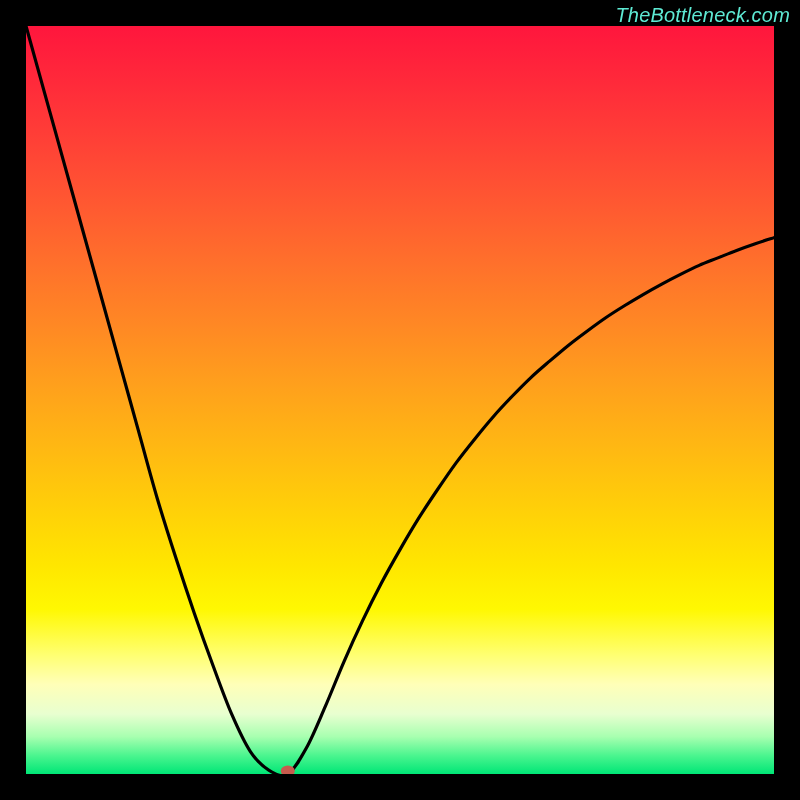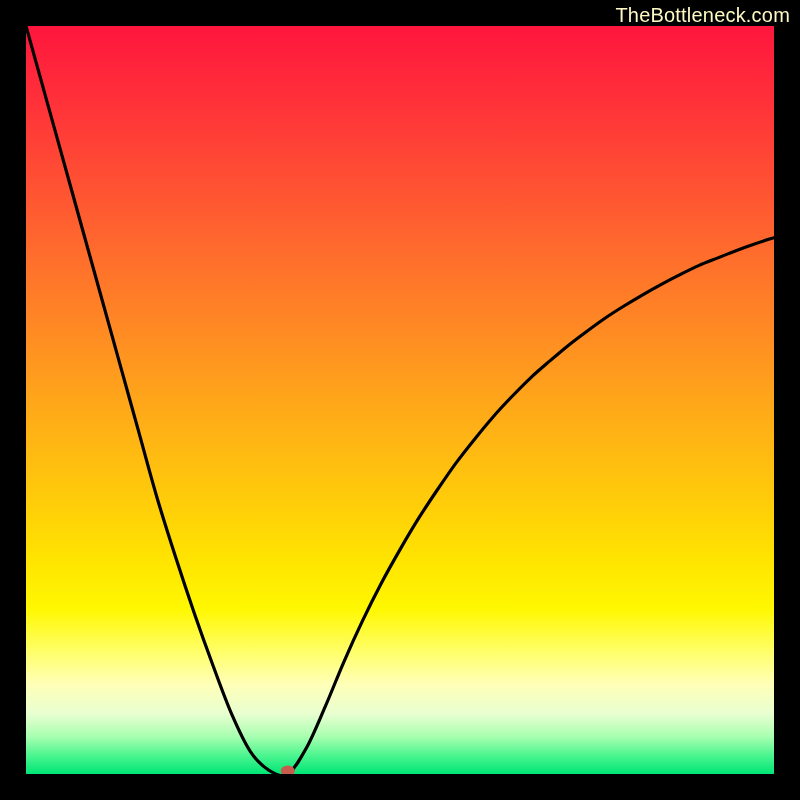--- a/index.html
+++ b/index.html
@@ -35,25 +35,26 @@
       #e8ffd0 92%,
       #a8ffb0 95%,
       #4cf58f 97.5%,
       #00e676 100%
     );
   }
   .watermark {
     position: absolute;
     top: 4px;
     right: 10px;
-    color: #fef9c3;
+    color: #5eead4;
     font-size: 20px;
     font-weight: 500;
     letter-spacing: 0.2px;
     z-index: 5;
+    font-style: italic;
   }
   svg.curve { position: absolute; inset: 0; }
 </style>
 </head>
 <body>
 
 <div class="stage">
   <div class="watermark">TheBottleneck.com</div>
   <div class="plot">
     <svg class="curve" viewBox="0 0 748 748" preserveAspectRatio="none">

